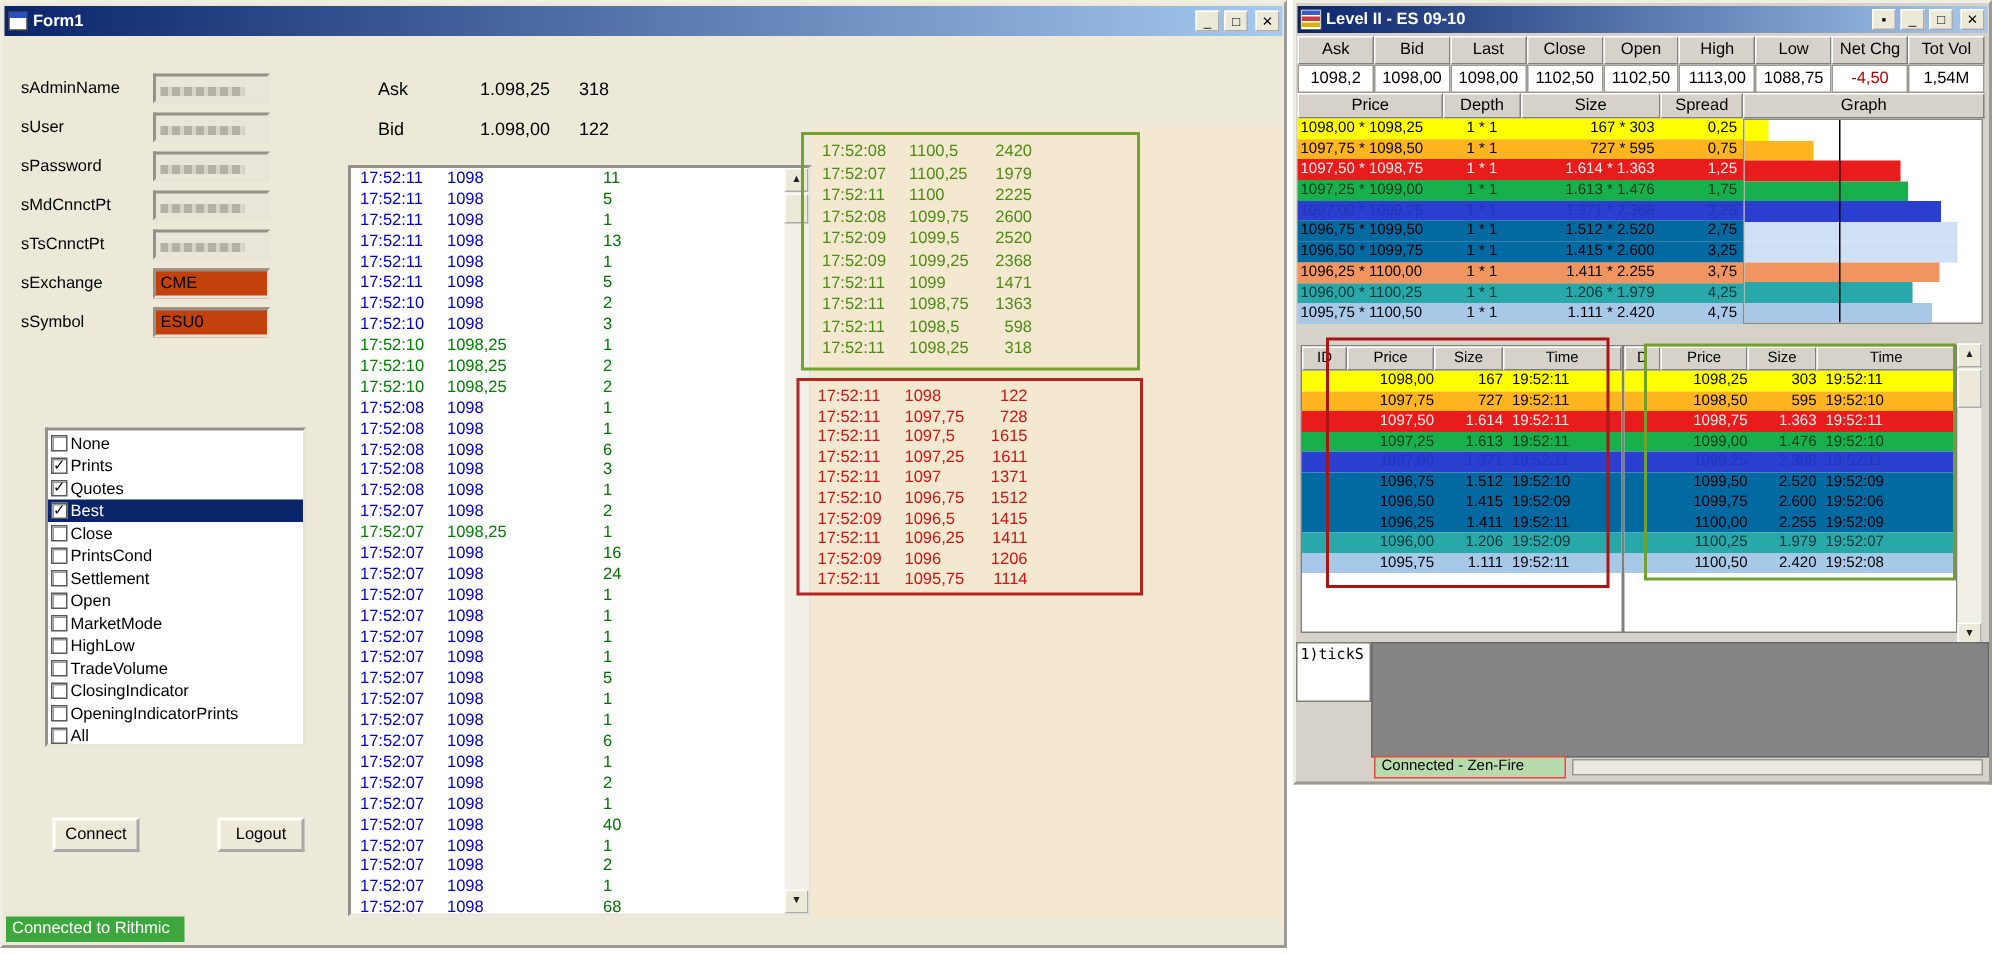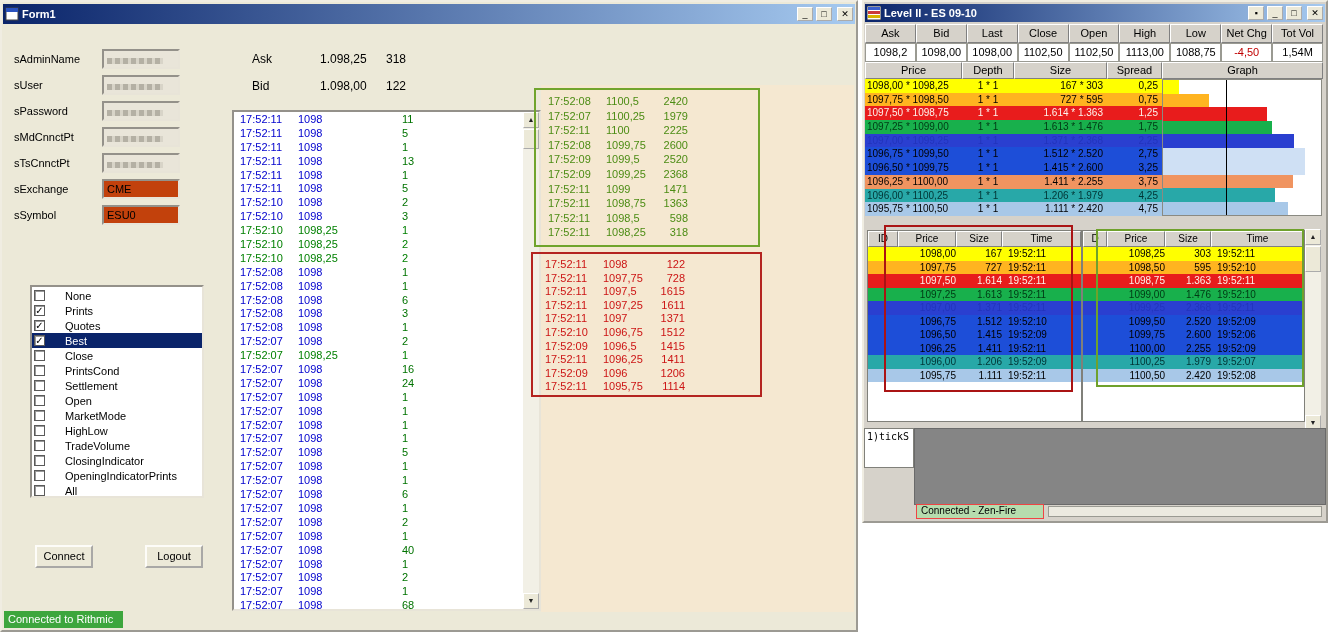--- a/index.html
+++ b/index.html
@@ -19,21 +19,21 @@
   .field-row{display:flex;align-items:center;height:26px;}
   .field-label{width:88px;font-size:11px;color:#000;}
   .field-box{position:relative;width:78px;height:20px;box-sizing:border-box;border:2px inset #e8e4d8;
     background:#c2410c;font-size:11px;line-height:16px;padding-left:3px;overflow:hidden;}
   .field-box.c-masked{background:#e9e5d9;color:#9a968a;}
   .field-box.c-masked::after{content:"";position:absolute;left:3px;top:7px;width:56px;height:6px;
     background:repeating-linear-gradient(90deg,#b4b0a4 0 5px,#d8d4c8 5px 8px);}
   
   #filters{position:absolute;left:28px;top:283px;width:174px;height:213px;background:#fff;
     border:2px inset #e8e4d8;box-sizing:border-box;padding-top:1px;}
-  .cb-row{display:flex;align-items:center;height:15px;font-size:11px;padding-left:2px;gap:20px;color:#000;}
+  .cb-row{display:flex;align-items:center;height:15px;font-size:11px;padding-left:2px;gap:2px;color:#000;}
   .cb-row.c-selected{background:#0a246a;color:#fff;}
   .cb{width:11px;height:11px;box-sizing:border-box;background:#fff;border:1px solid #5a5a5a;
     box-shadow:inset 1px 1px 0 #9a9a9a;flex:0 0 auto;}
   .cb.c-checked::after{content:"✓";display:block;font-size:10px;line-height:9px;text-align:center;color:#000;}
   .push{position:absolute;width:58px;height:23px;background:#ece9d8;border:2px outset #fdfcf8;
     font-size:11px;text-align:center;line-height:19px;box-sizing:border-box;color:#000;}
   #rithmic-badge{position:absolute;left:2px;bottom:2px;width:119px;height:17px;background:#3da63d;
     color:#fff;font-size:11px;line-height:16px;padding-left:4px;box-sizing:border-box;}
   
   #quote-head{position:absolute;left:250px;top:43px;font-size:12px;color:#000;}
@@ -80,21 +80,21 @@
   .dr-price{width:97px;padding-left:2px;box-sizing:border-box;}
   .dr-depth{width:52px;text-align:center;}
   .dr-size{width:93px;text-align:right;padding-right:4px;box-sizing:border-box;}
   .dr-spread{width:55px;text-align:right;padding-right:4px;box-sizing:border-box;}
   
   .c-yellow{background:#ffff00;color:#000;}
   .c-orange{background:#ffb420;color:#000;}
   .c-red{background:#e81c1c;color:#fdf3ec;}
   .c-green{background:#18b04c;color:#003914;}
   .c-blue{background:#2a3fd0;color:#2234bc;}
-  .c-white{background:#1d4ed8;color:#000;}
+  .c-white{background:#0369a1;color:#000;}
   .c-salmon{background:#f09460;color:#000;}
   .c-teal{background:#28a8a8;color:#003434;}
   .c-lightblue{background:#a8c8e8;color:#000;}
   
   #graph{position:absolute;left:298px;top:77px;width:160px;height:137px;background:#fff;
     border:1px solid #8a8a82;box-sizing:border-box;overflow:hidden;}
   .gbar{height:13.5px;}
   .gbar i{display:block;height:100%;}
   #graph .c-white{background:#cfe0f4;}
   #graph-line{position:absolute;left:40%;top:0;bottom:0;width:1px;background:#000;}

